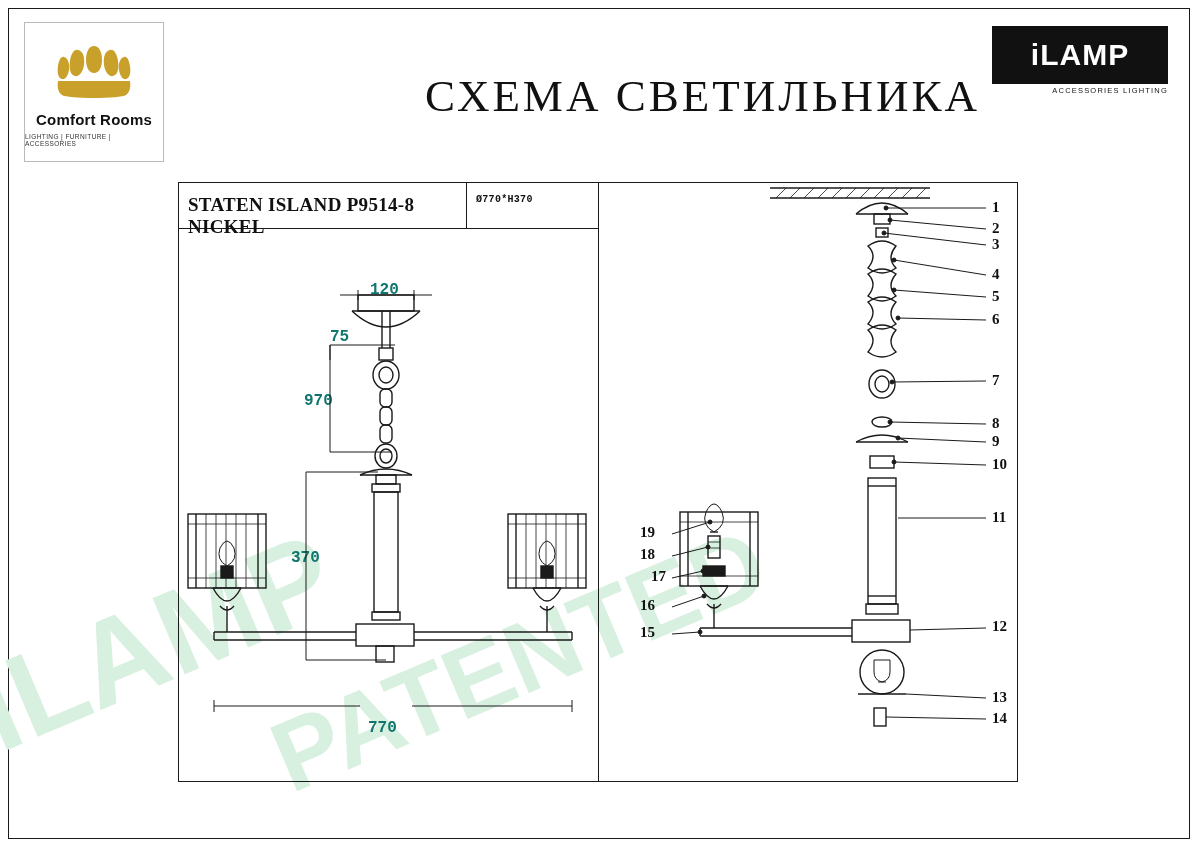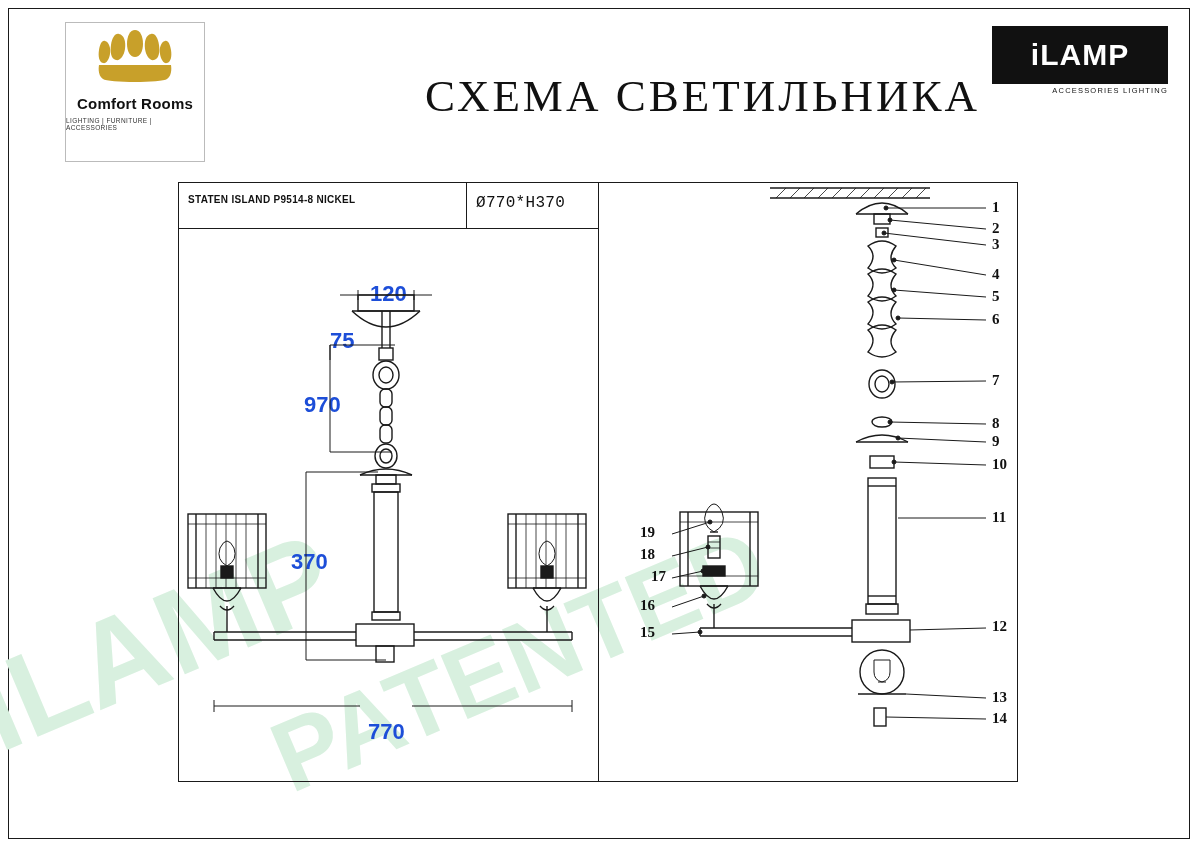--- a/index.html
+++ b/index.html
@@ -27,22 +27,21 @@
     white-space:nowrap;
     transform-origin:left bottom;
   }
   .wm-1 { left:10px; top:640px; font-size:120px; transform:rotate(-23deg); }
   .wm-2 { left:300px; top:700px; font-size:100px; transform:rotate(-23deg); }
   
   .cr-logo {
     position:absolute; left:24px; top:22px; width:140px; height:140px;
     border:1px solid #bbb; box-sizing:border-box;
     display:flex; flex-direction:column; align-items:center; justify-content:flex-start;
-    padding-top:4px;
-    margin-left:41px;
+    padding-top:20px;
   }
   .cr-crown { width:104px; height:60px; }
   .cr-name {
     font-family:"Liberation Sans", sans-serif;
     font-size:15px; font-weight:bold; color:#111; margin-top:8px; letter-spacing:.2px;
   }
   .cr-sub {
     font-family:"Liberation Sans", sans-serif;
     font-size:6.5px; color:#333; margin-top:5px; letter-spacing:.4px;
   }
@@ -78,33 +77,33 @@
   .hdr-hline {
     position:absolute; left:178px; top:228px; width:420px; height:0;
     border-top:1.6px solid #1a1a1a;
   }
   .hdr-vline {
     position:absolute; left:466px; top:182px; width:0; height:46px;
     border-left:1.6px solid #1a1a1a;
   }
   .hdr-model {
     position:absolute; left:188px; top:194px; width:275px;
-    font-family:Liberation Sans, sans-serif;
-    font-size:10px; font-weight:bold; letter-spacing:.3px; color:#111;
+    font-family:Liberation Serif, serif;
+    font-size:19px; font-weight:bold; letter-spacing:.3px; color:#111;
   }
   .hdr-size {
     position:absolute; left:476px; top:194px; width:115px;
     font-family:"Liberation Mono", monospace;
-    font-size:16px; font-weight:normal; letter-spacing:.3px; color:#111;
+    font-size:10px; font-weight:bold; letter-spacing:.3px; color:#111;
   }
   
   .dim {
     position:absolute;
-    font-family:Liberation Sans, sans-serif;
-    font-size:22px; font-weight:bold; color:#1d4ed8;
+    font-family:Liberation Mono, monospace;
+    font-size:16px; font-weight:bold; color:#0f766e;
   }
   .dim-120 { left:370px; top:281px; }
   .dim-75  { left:330px; top:328px; }
   .dim-970 { left:304px; top:392px; }
   .dim-370 { left:291px; top:549px; }
   .dim-770 { left:368px; top:719px; }
   
   .cn {
     position:absolute;
     font-family:"Liberation Serif", serif;

